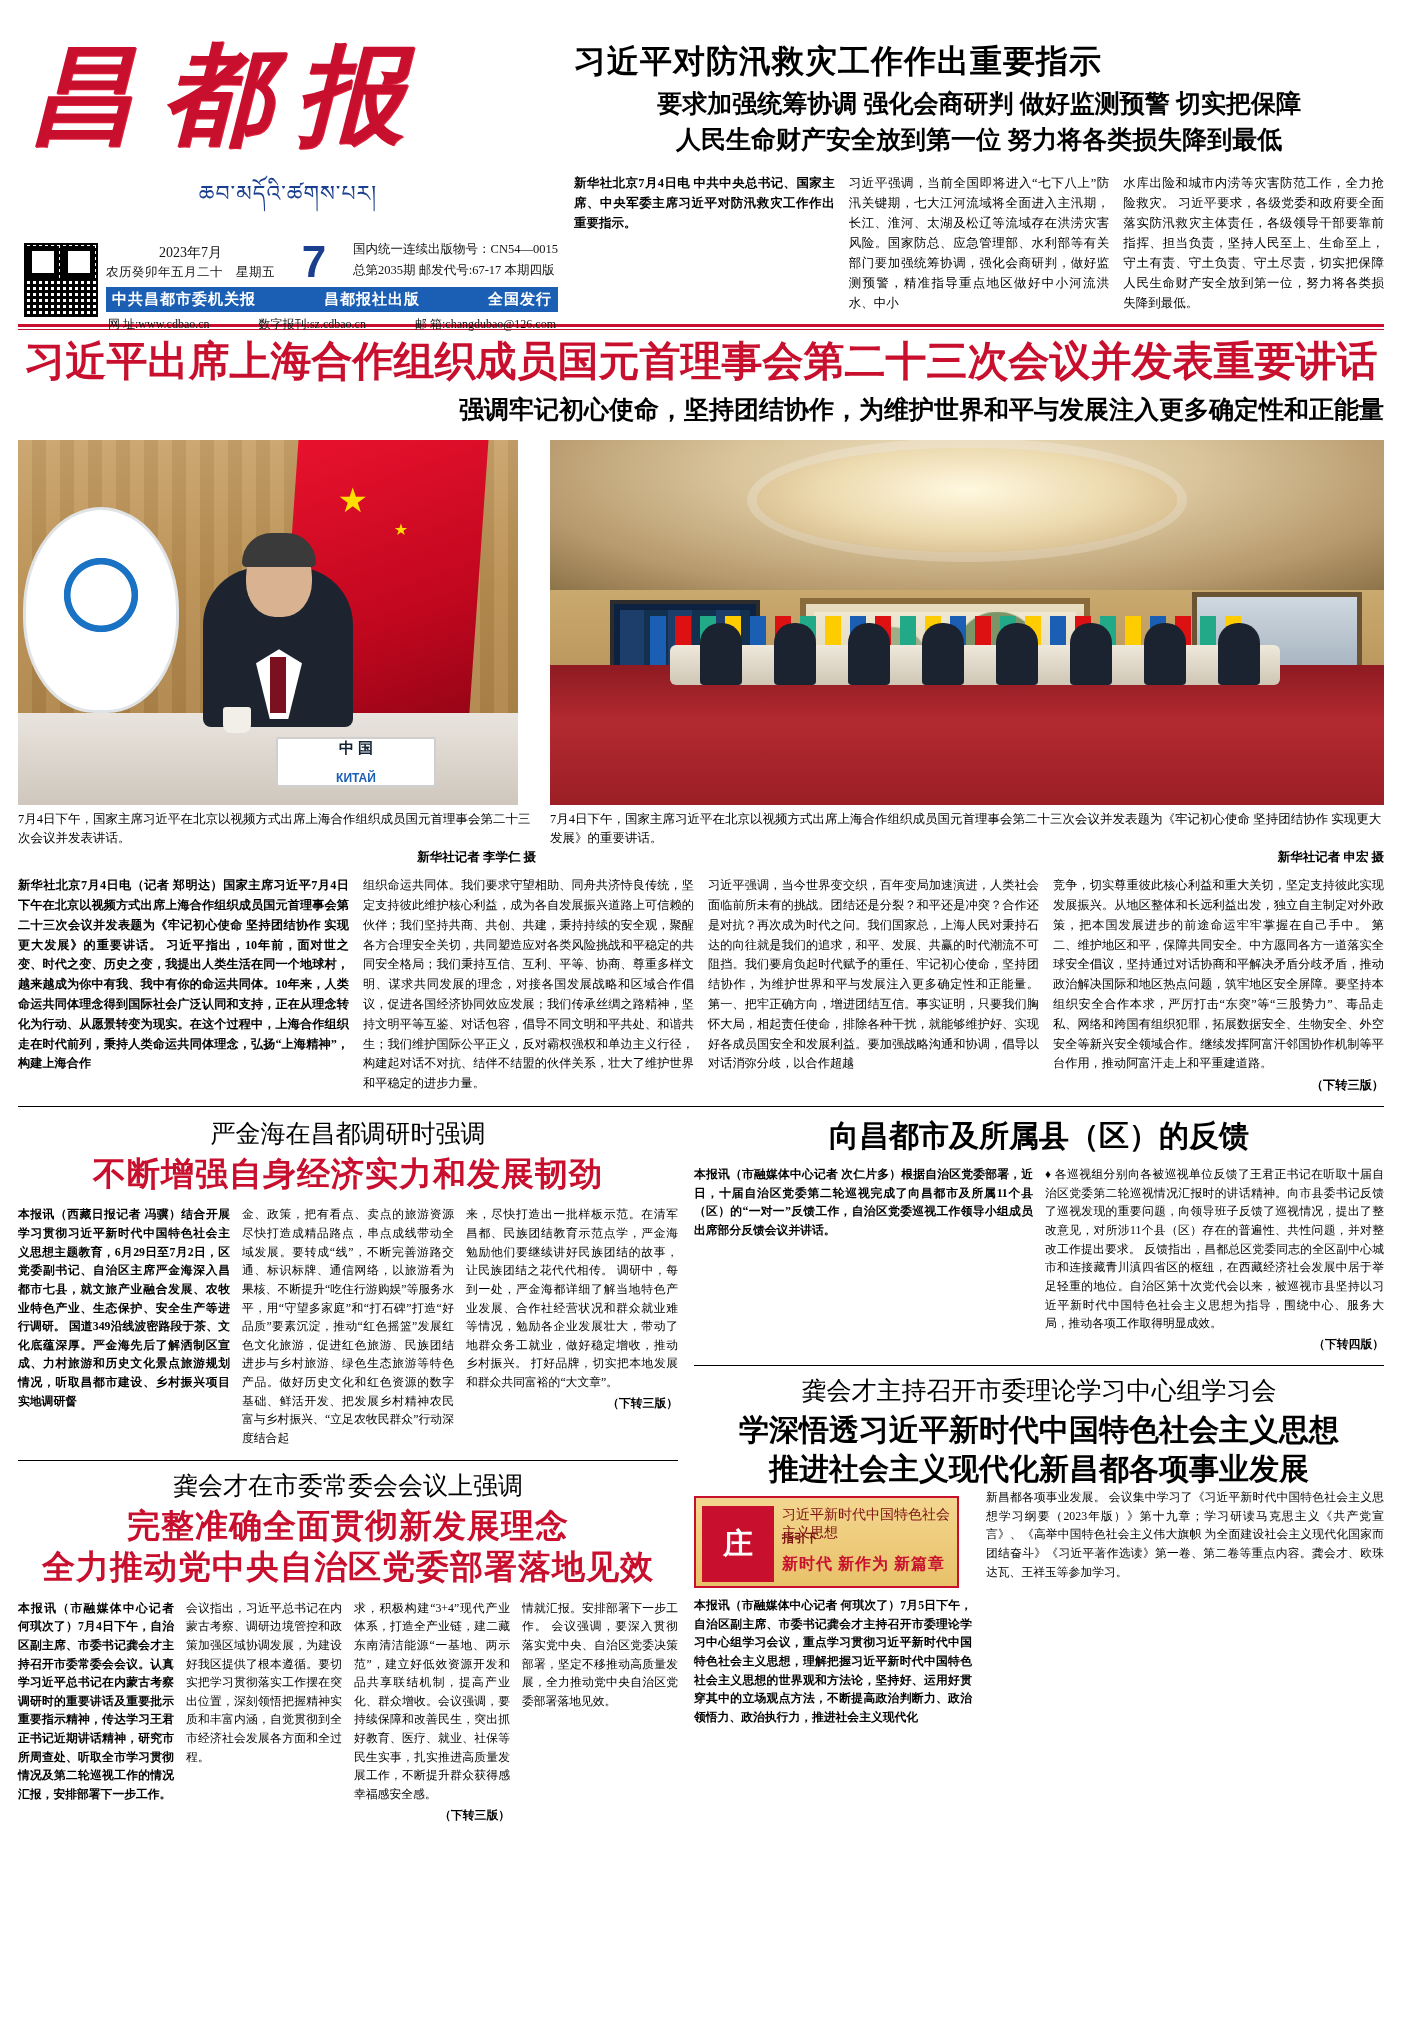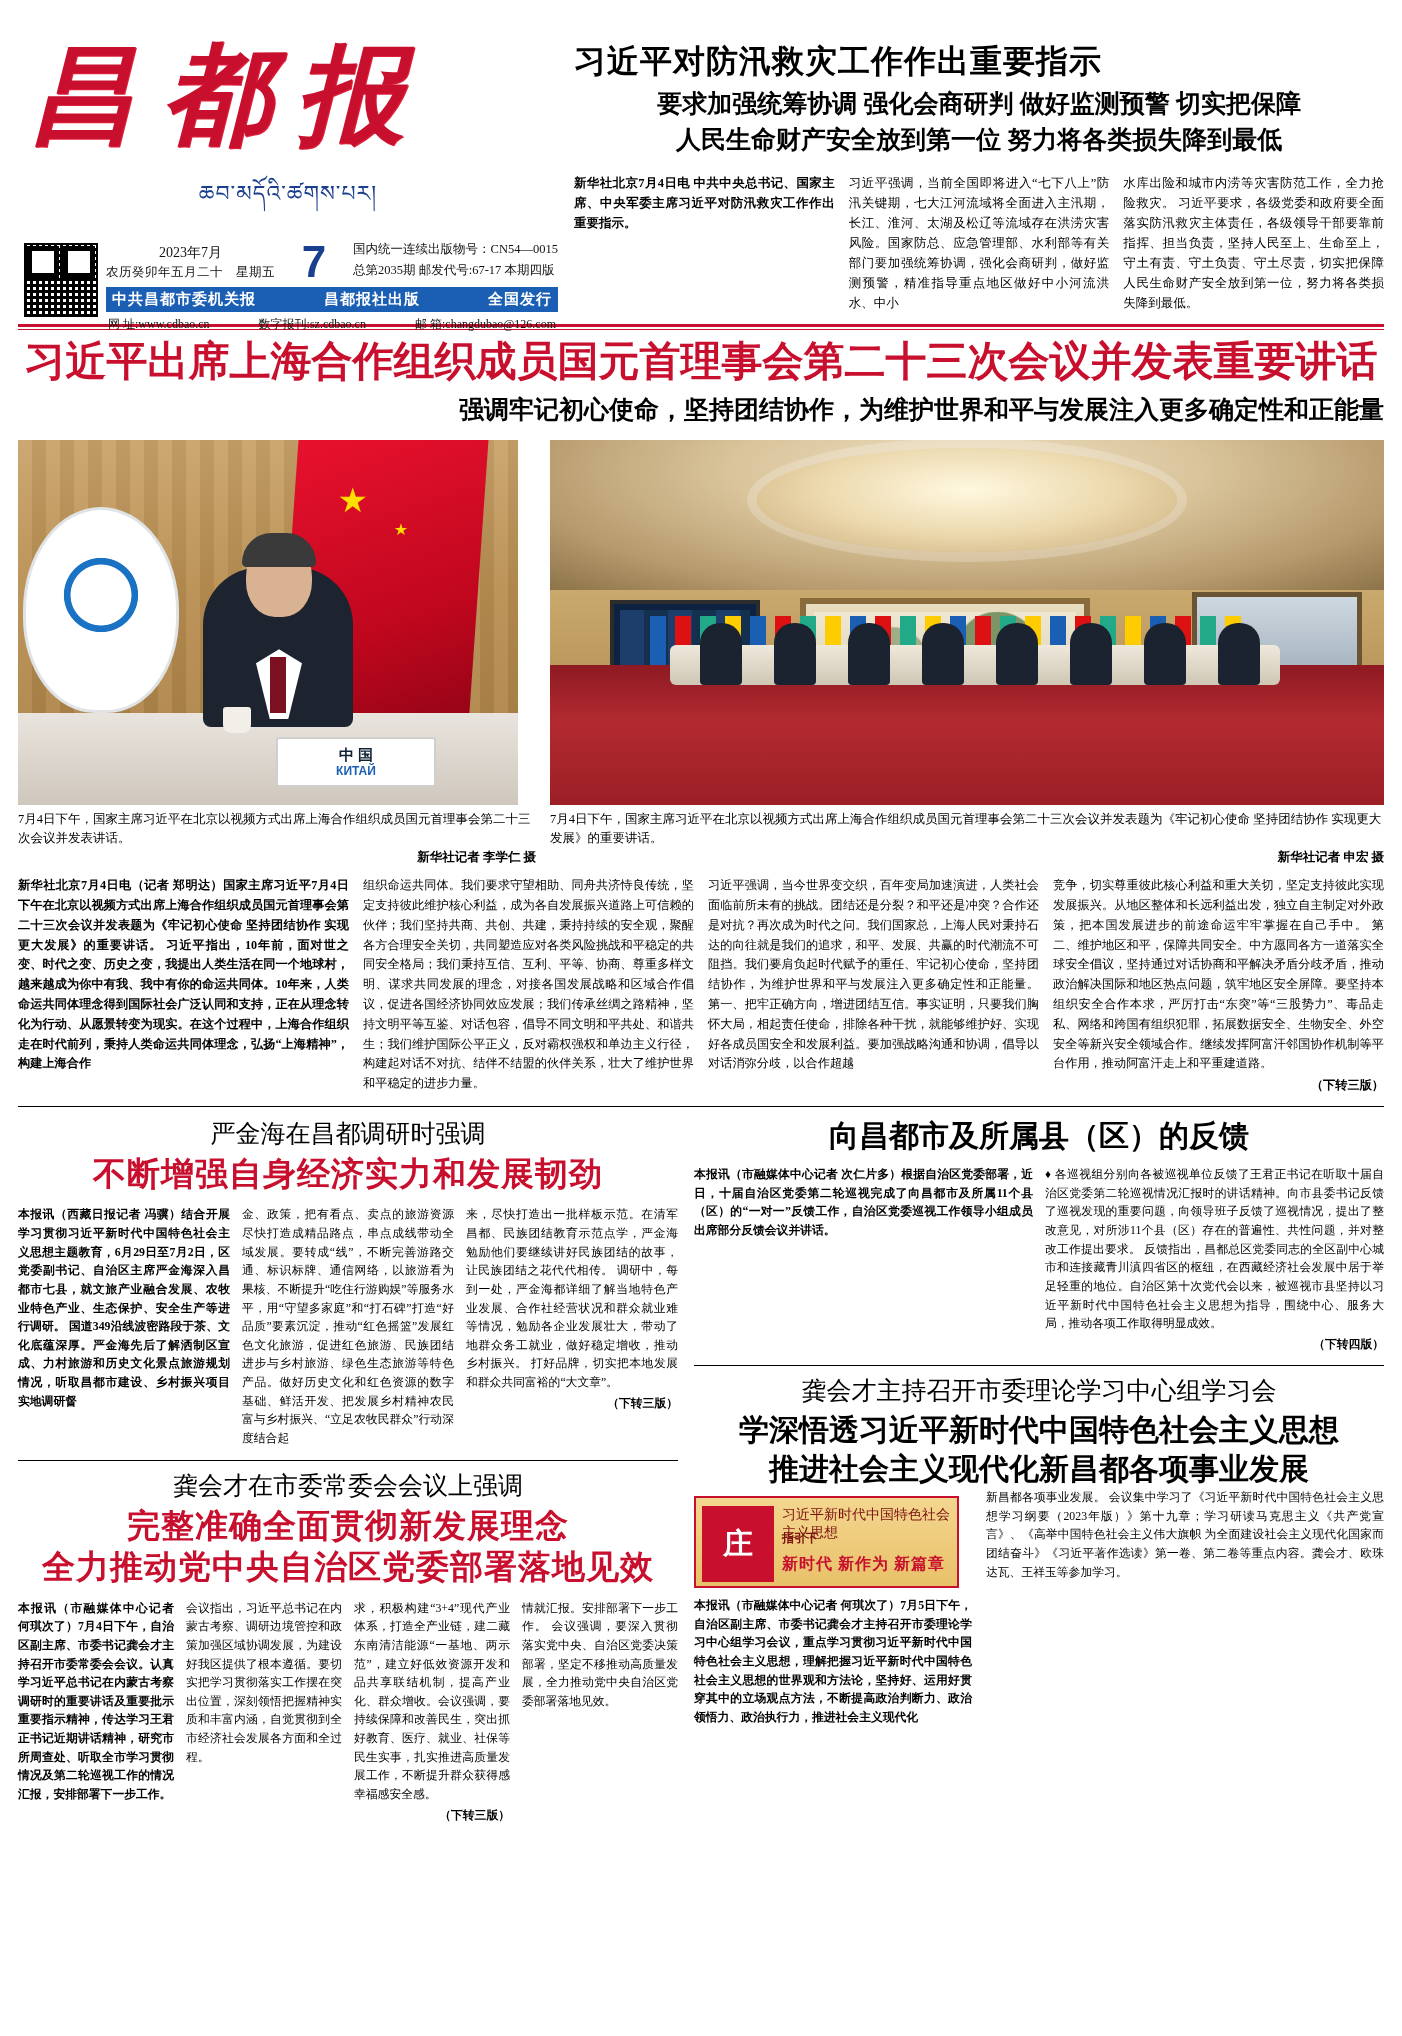--- a/index.html
+++ b/index.html
@@ -175,21 +175,21 @@
     background:#3a3a3a; border-radius:40px 40px 6px 6px;
   }
   .pa .shirt {
     position:absolute; left:238px; bottom:86px; width:46px; height:70px;
     background:#fff; clip-path:polygon(50% 0,100% 20%,70% 100%,30% 100%,0 20%);
   }
   .pa .tie { position:absolute; left:252px; bottom:92px; width:16px; height:56px; background:#7a1020; }
   .pa .nameplate {
     position:absolute; left:258px; bottom:18px; width:160px; height:50px;
     background:#fff; border:2px solid #cfcfcf; border-radius:3px;
-    display:flex; flex-direction:column; align-items:center; justify-content:center;
+    display:flex; flex-direction:column; align-items:center; justify-content:space-between;
     font-size:15px; font-weight:bold; color:#123; line-height:1.2;
     font-family:"Liberation Sans", sans-serif;
   }
   .pa .nameplate .np2 { font-size:12px; color:#1a5fb4; }
   .pa .cup { position:absolute; left:205px; bottom:72px; width:28px; height:26px; background:#f2efe9; border-radius:3px 3px 8px 8px; }
 
   
   .pb { width:100%; height:100%; background:#6d0f17; position:relative; overflow:hidden; }
   .pb .ceiling { position:absolute; left:0; right:0; top:0; height:150px;
     background:radial-gradient(ellipse at 50% 20%, #f0e2c4 0%, #d9c49b 40%, #b79a6d 75%, #8d7349 100%); }

